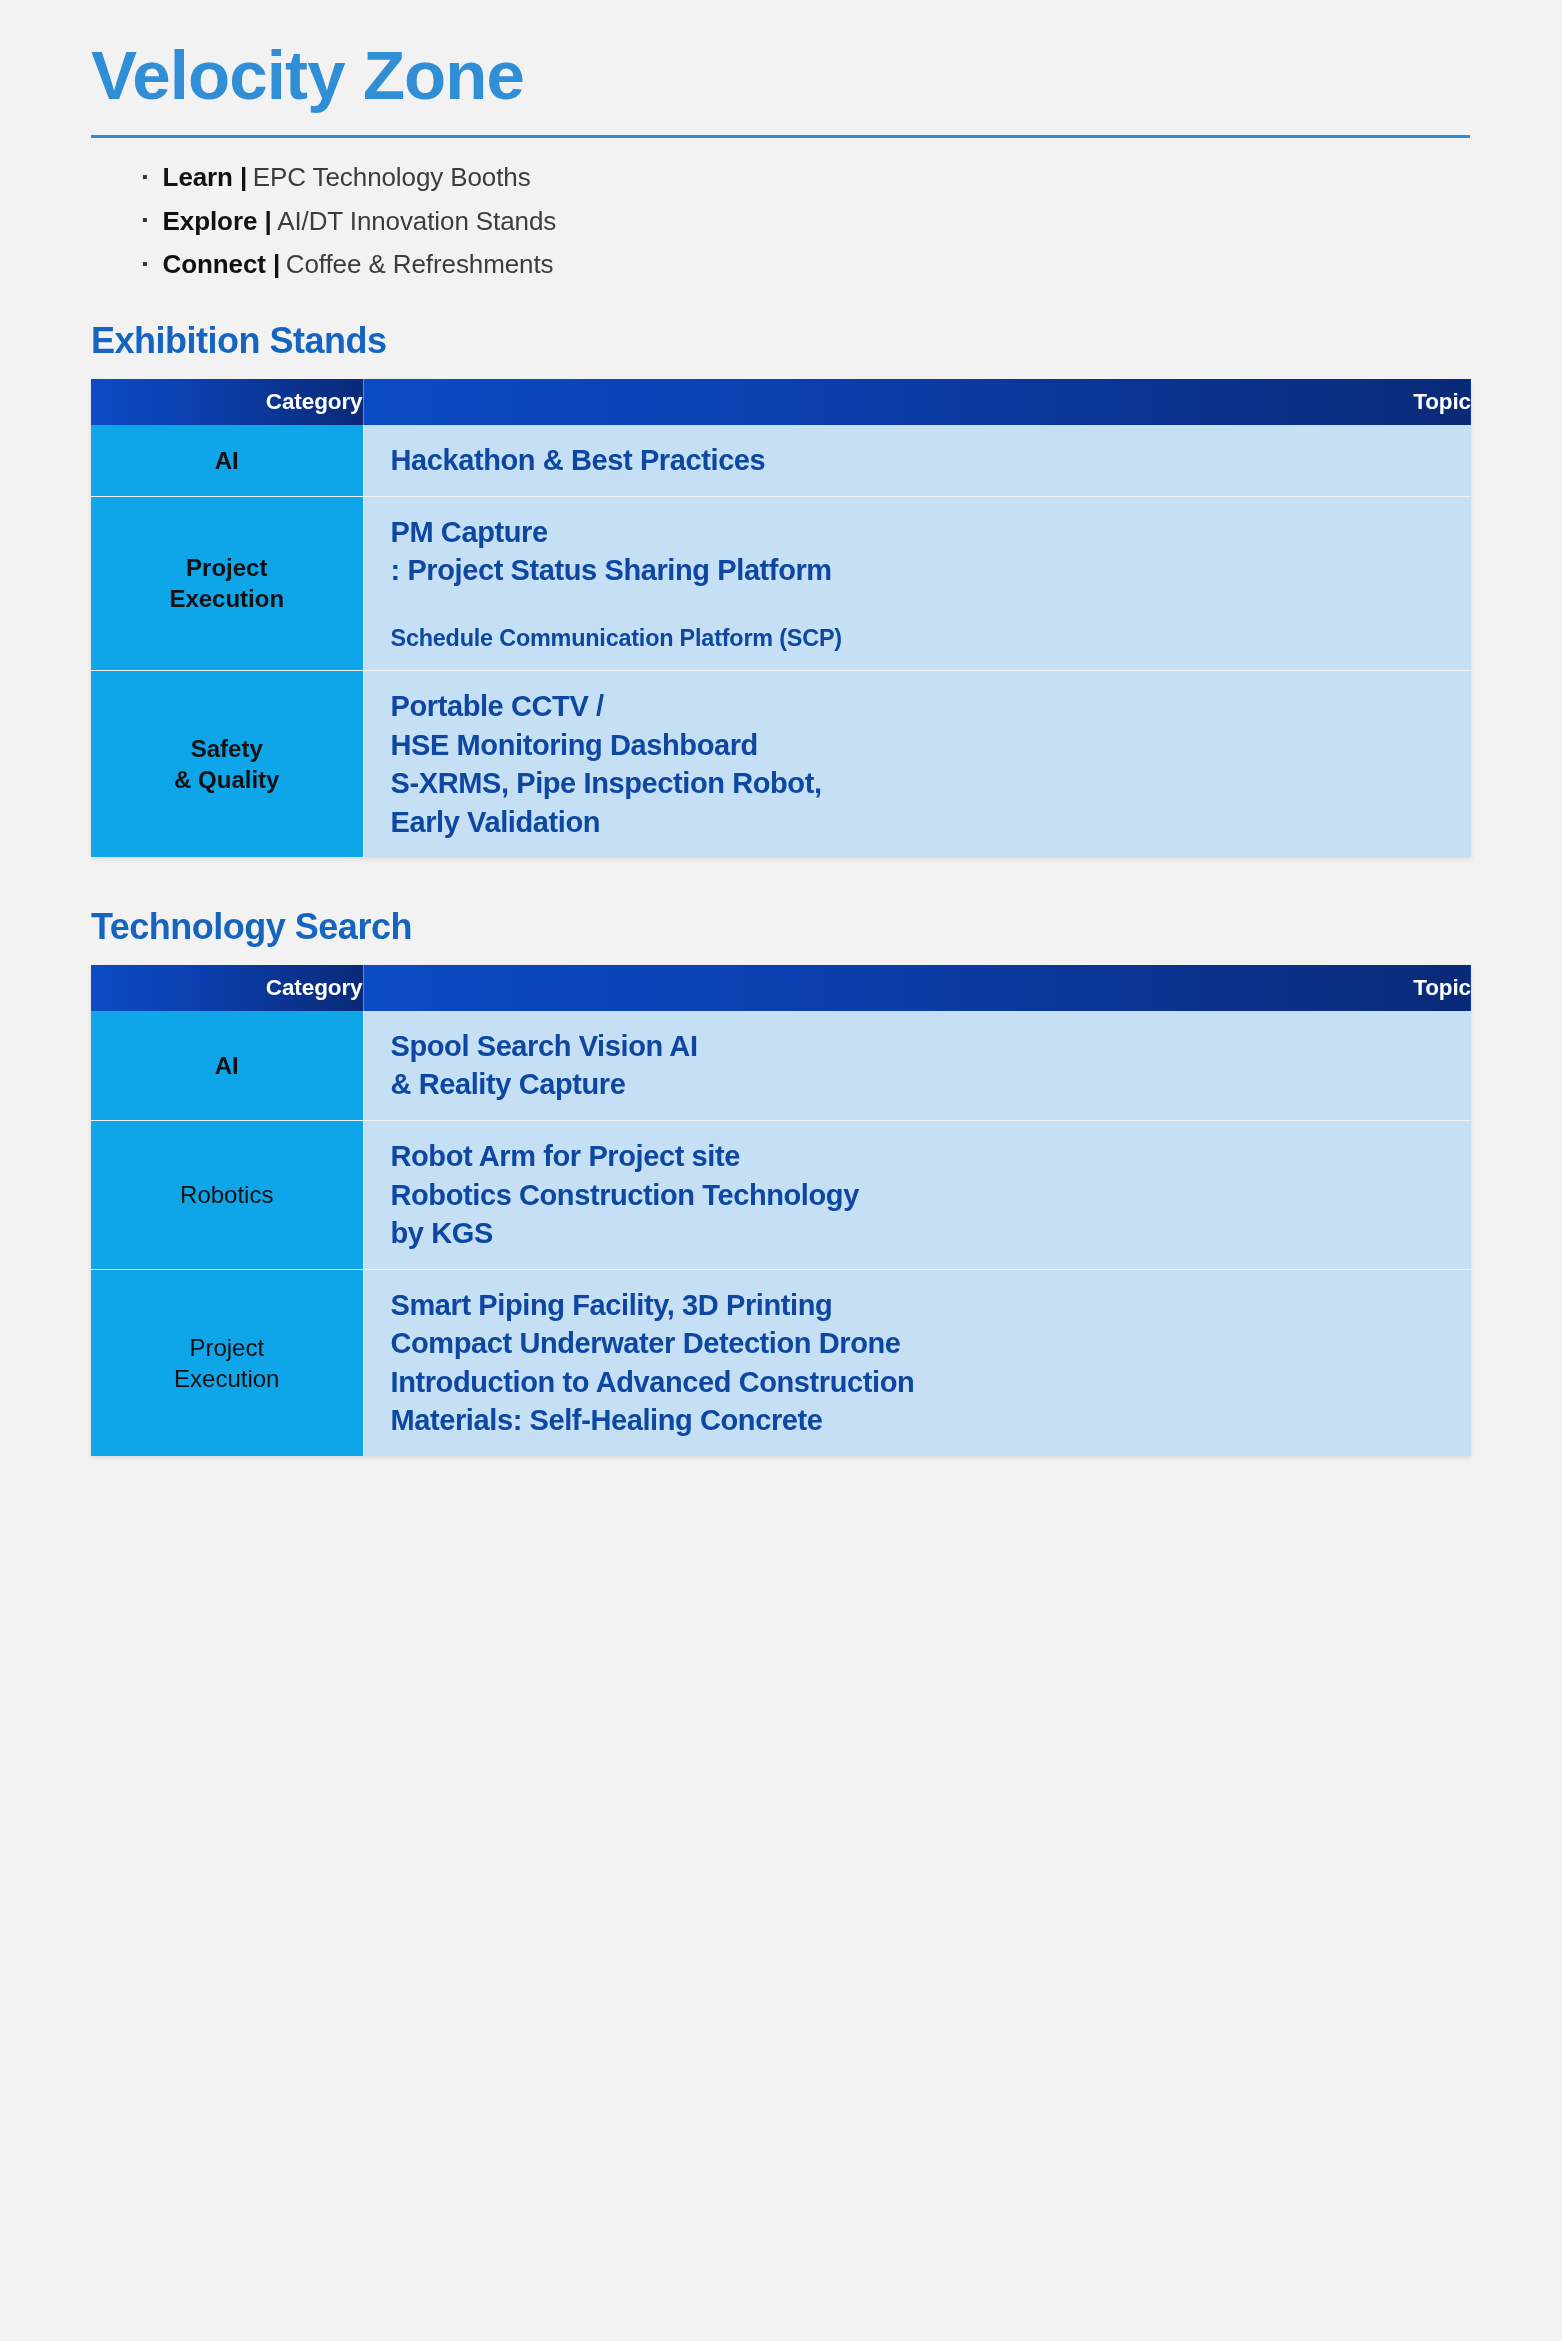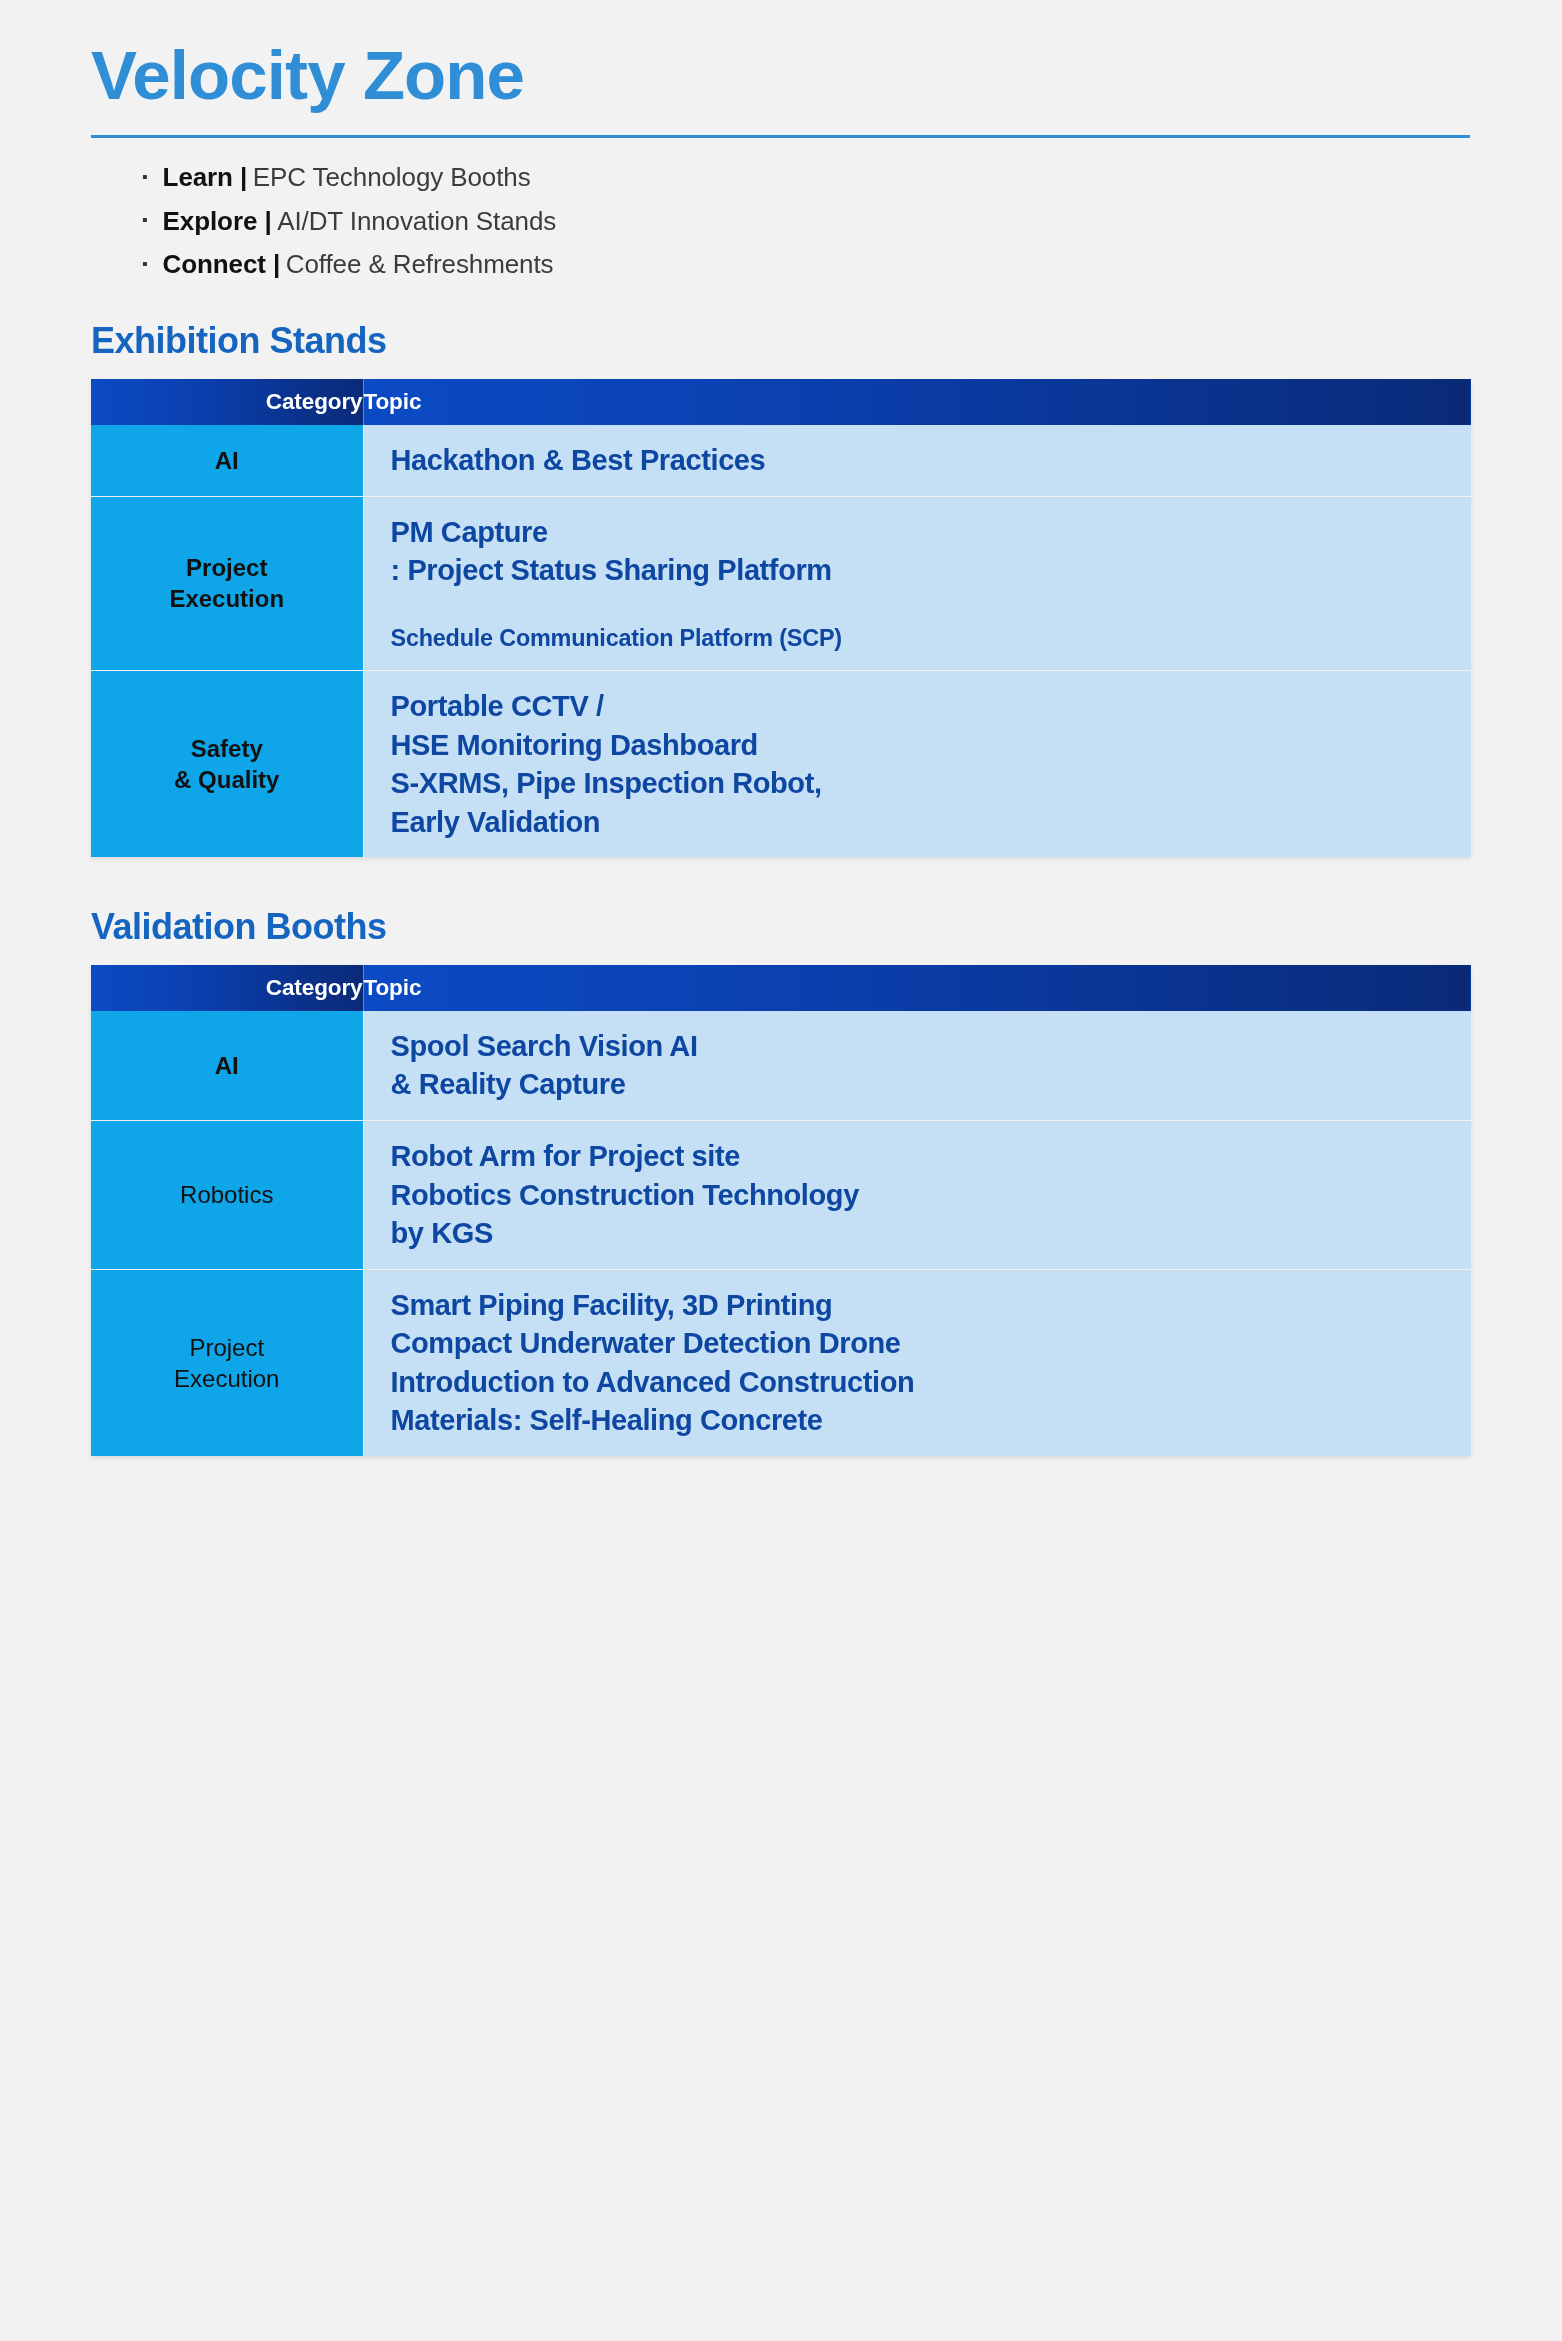--- a/index.html
+++ b/index.html
@@ -108,21 +108,21 @@
     font-size: 22.5px;
     font-weight: 700;
     padding: 9.4px 0 10.3px 0;
     letter-spacing: -0.1px;
   }
   .table thead th.th-cat {
     text-align: right;
     padding-left: 26px;
     border-right: 1.4px solid #5f86d8;
   }
-  .table thead th.th-top { text-align: left; }
+  .table thead th.th-top { text-align: right; }
 
   .table td {
     vertical-align: middle;
     border-bottom: 1.9px solid #f2f2f2;
   }
   .table tbody tr:last-child td { border-bottom: none; }
 
   td.cat {
     background: #0ea5e9;
     text-align: center;
@@ -222,21 +222,21 @@
         <td class="topic">
           <div class="topic-line">Portable CCTV /</div>
           <div class="topic-line">HSE Monitoring Dashboard</div>
           <div class="topic-line">S-XRMS, Pipe Inspection Robot,</div>
           <div class="topic-line">Early Validation</div>
         </td>
       </tr>
     </tbody>
   </table>
 
-  <h2 class="section-heading sec2-heading">Validation Booths</h2>
+  <h2 class="section-heading sec2-heading">Technology Search</h2>
 
   <table class="table">
     <colgroup>
         <col class="c-cat">
         <col class="c-top">
       </colgroup>
     <thead>
       <tr>
         <th class="th-cat">Category</th>
         <th class="th-top">Topic</th>

